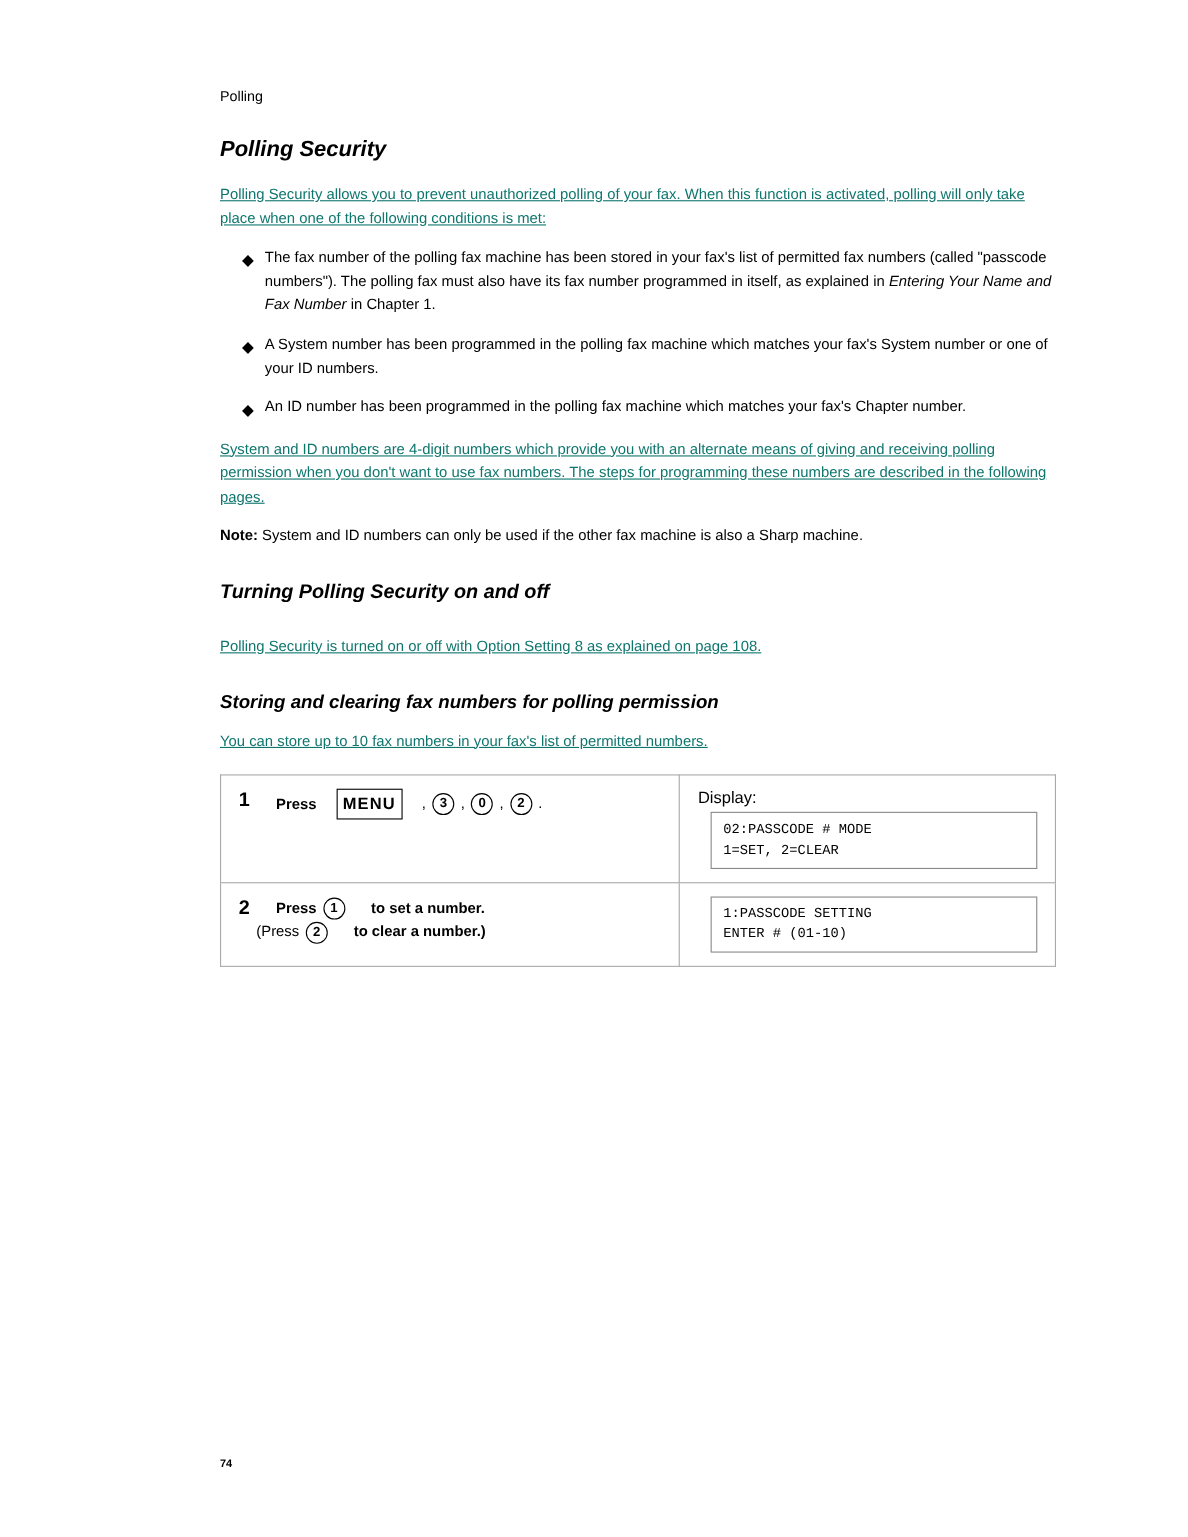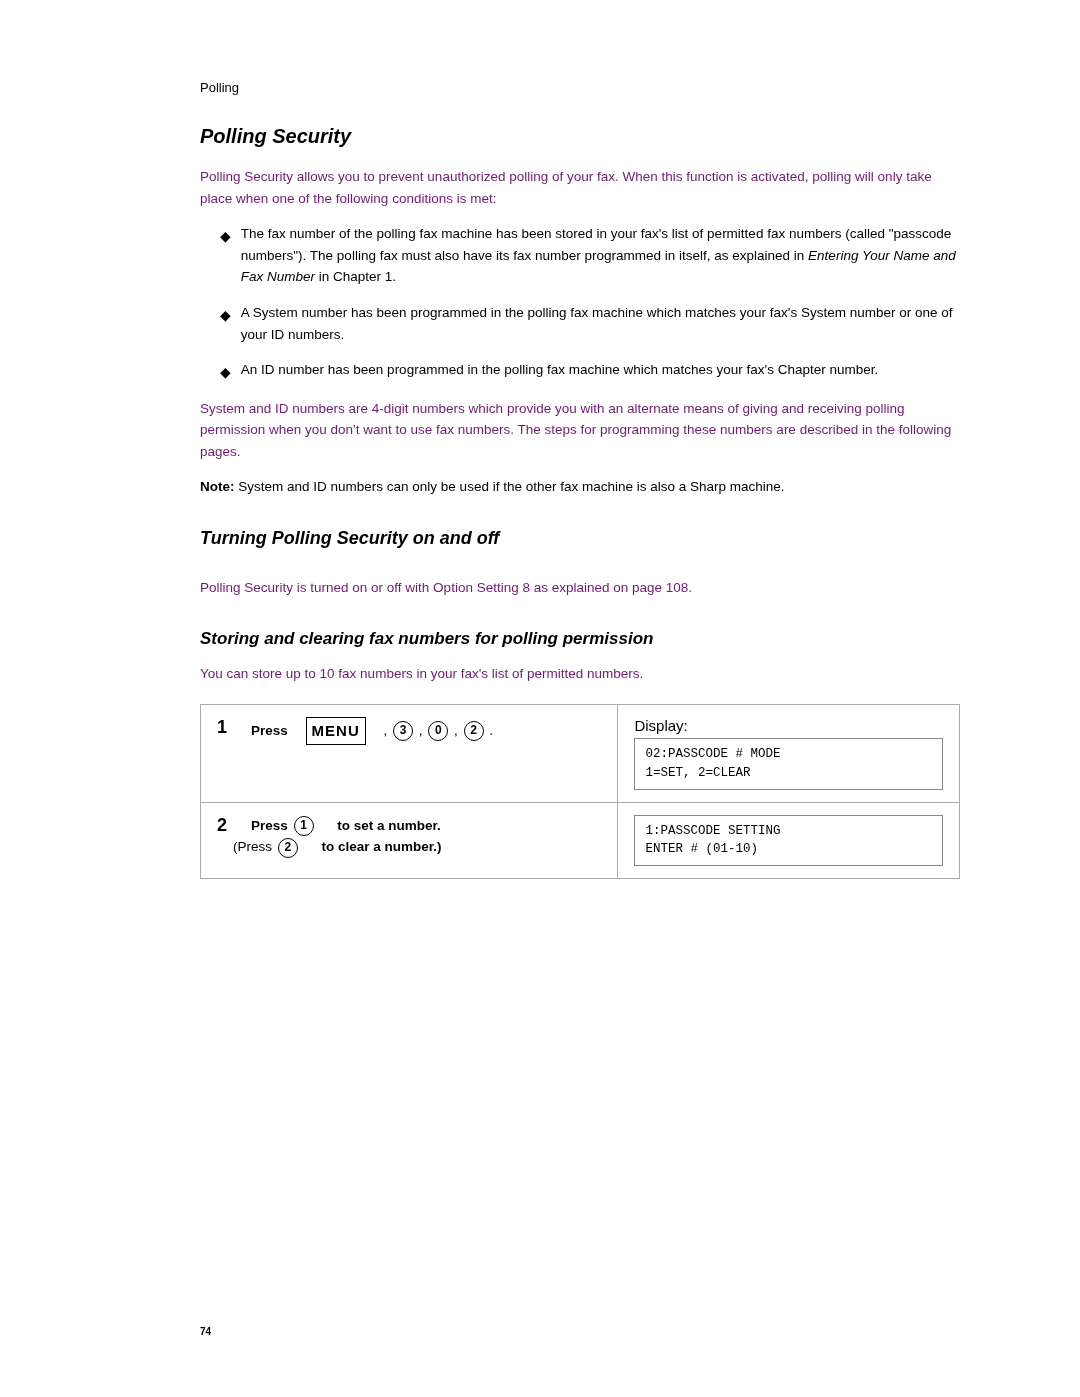--- a/index.html
+++ b/index.html
@@ -49,21 +49,22 @@
       font-weight: bold;
       font-style: italic;
       margin-bottom: 14px;
       margin-top: 30px;
     }
 
     .body-text {
       font-size: 13.5px;
       line-height: 1.6;
       margin-bottom: 14px;
-      color: #701a75;
+      color: #0f766e;
+      text-decoration: underline;
     }
 
     .bullet-list {
       margin-left: 20px;
       margin-bottom: 14px;
     }
 
     .bullet-item {
       display: flex;
       align-items: flex-start;
@@ -132,20 +133,21 @@
       margin-bottom: 4px;
     }
 
     .display-box {
       background: #fff;
       border: 1px solid #888;
       padding: 6px 10px;
       font-size: 12.5px;
       font-family: 'Courier New', monospace;
       line-height: 1.5;
+      margin-left: 12px;
     }
 
     .step-row {
       display: flex;
       align-items: flex-start;
     }
 
     
     .key-menu {
       display: inline-block;

